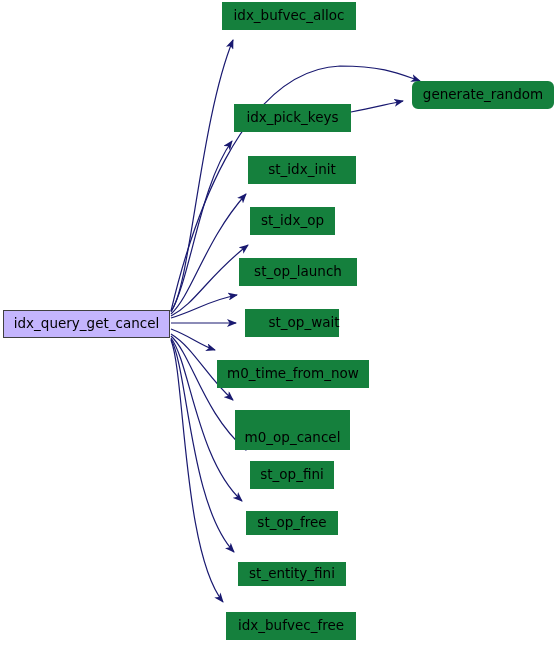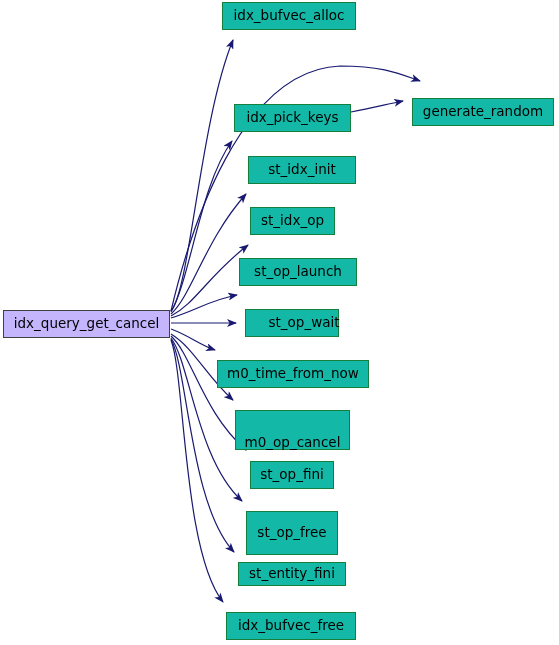--- a/index.html
+++ b/index.html
@@ -25,22 +25,22 @@
     width: 559px;
     height: 645px;
     pointer-events: none;
   }
   .node {
     position: absolute;
     box-sizing: border-box;
     display: flex;
     align-items: center;
     justify-content: center;
-    background: #14b8a6;
-    border: 1px solid #15803d;
+    background: #15803d;
+    border: 6px solid #15803d;
     color: #000000;
     font-size: 13.5px;
     line-height: 1;
     white-space: nowrap;
     letter-spacing: 0px;
   }
   .node.root {
     background: #c4b5fd;
     border: 1px solid #404040;
     color: #000000;
@@ -79,21 +79,21 @@
       </g>
   </svg>
 
   <div id="nodes-group">
       <div class="node root" style="left: 3px; top: 310px; width: 167px; height: 28px;">
         <span class="node-label">idx_query_get_cancel</span>
       </div>
       <div class="node" style="left: 222px; top: 2px; width: 134px; height: 28px;">
         <span class="node-label">idx_bufvec_alloc</span>
       </div>
-      <div class="node" style="left: 412px; top: 98px; width: 142px; height: 28px;">
+      <div class="node" style="left: 412px; top: 81px; width: 142px; height: 28px; border-radius: 6px;">
         <span class="node-label">generate_random</span>
       </div>
       <div class="node" style="left: 234px; top: 104px; width: 117px; height: 28px;">
         <span class="node-label">idx_pick_keys</span>
       </div>
       <div class="node" style="left: 248px; top: 156px; width: 108px; height: 28px;">
         <span class="node-label">st_idx_init</span>
       </div>
       <div class="node" style="left: 250px; top: 207px; width: 85px; height: 28px;">
         <span class="node-label">st_idx_op</span>
@@ -106,21 +106,21 @@
       </div>
       <div class="node" style="left: 217px; top: 360px; width: 152px; height: 28px; text-align: right;">
         <span class="node-label">m0_time_from_now</span>
       </div>
       <div class="node" style="left: 235px; top: 410px; width: 115px; height: 40px; align-items: flex-end;">
         <span class="node-label">m0_op_cancel</span>
       </div>
       <div class="node" style="left: 250px; top: 461px; width: 84px; height: 28px;">
         <span class="node-label">st_op_fini</span>
       </div>
-      <div class="node" style="left: 246px; top: 511px; width: 92px; height: 44px;">
+      <div class="node" style="left: 246px; top: 511px; width: 92px; height: 24px;">
         <span class="node-label">st_op_free</span>
       </div>
       <div class="node" style="left: 238px; top: 562px; width: 108px; height: 24px;">
         <span class="node-label">st_entity_fini</span>
       </div>
       <div class="node" style="left: 226px; top: 612px; width: 130px; height: 28px;">
         <span class="node-label">idx_bufvec_free</span>
       </div>
     </div>
 

